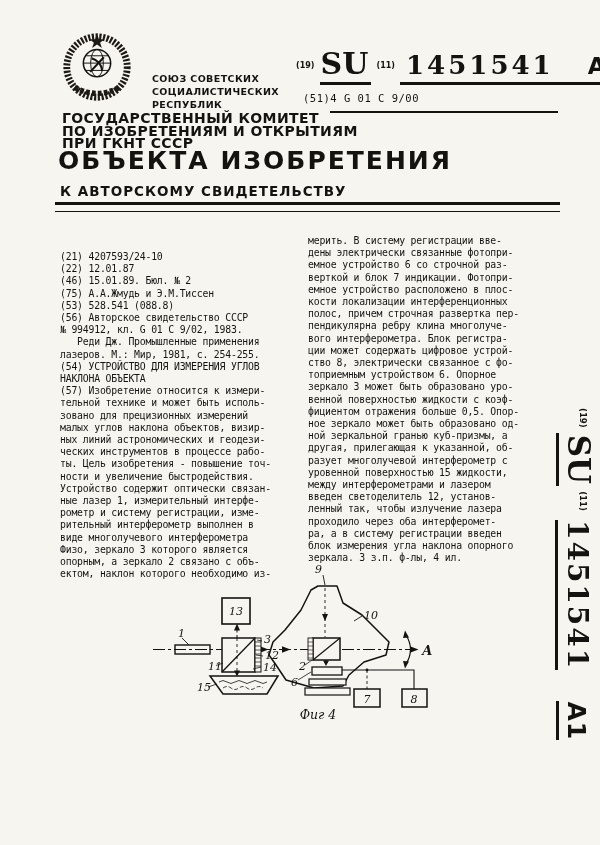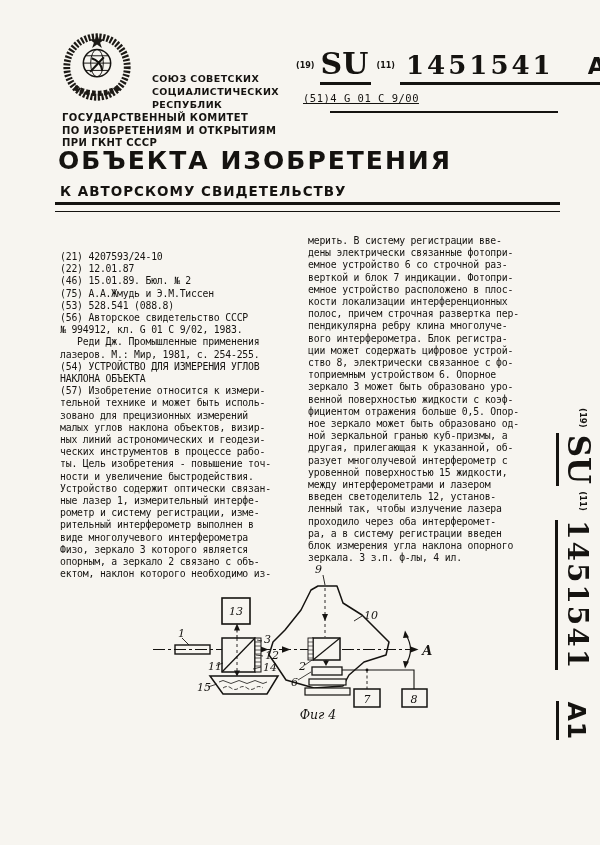--- a/index.html
+++ b/index.html
@@ -5,36 +5,36 @@
   html,body{margin:0;padding:0;}
   body{
     width:600px;height:845px;position:relative;overflow:hidden;
     background:#f7f5f0;color:#151310;
     font-family:"DejaVu Sans", sans-serif;
   }
   .abs{position:absolute;}
   
   .union{left:152px;top:40px;font-size:9.5px;font-weight:bold;line-height:13px;
     letter-spacing:.4px;white-space:pre-line;margin-top:32px;}
-  .committee{left:62px;top:112px;font-size:10px;font-weight:bold;line-height:12.5px;
+  .committee{left:62px;top:112px;font-size:14px;font-weight:bold;line-height:12.5px;
     letter-spacing:.4px;white-space:pre-line;}
   .doc-title{left:58px;top:146px;font-size:25px;font-weight:bold;letter-spacing:2px;}
   .doc-subtitle{left:60px;top:183px;font-size:13.5px;font-weight:bold;letter-spacing:1px;}
   .double-rule{left:55px;top:202px;width:505px;height:6px;
     border-top:3px solid #151310;border-bottom:1px solid #151310;}
   .publine{left:296px;top:46px;white-space:nowrap;}
   .publine .sm{font-size:8px;font-weight:bold;vertical-align:6px;}
   .publine .su{font-family:"DejaVu Serif", serif;font-size:30px;font-weight:bold;
     border-bottom:3px solid #151310;padding:0 3px 1px 1px;}
   .publine .num-wrap{border-bottom:3px solid #151310;padding-bottom:4px;}
   .publine .num{font-family:"DejaVu Serif", serif;font-size:26px;font-weight:bold;
     letter-spacing:3px;margin-left:6px;}
   .publine .kind{font-size:23px;font-weight:bold;letter-spacing:2px;margin-left:34px;}
   .ipc{left:303px;top:92px;font-family:"DejaVu Sans Mono", monospace;font-size:10.5px;
-    letter-spacing:.5px;text-decoration:underline;}
+    letter-spacing:.5px;}
   .ipc-rule{left:330px;top:111px;width:228px;height:2px;background:#151310;}
   
   .col{font-family:"DejaVu Sans Mono", monospace;font-size:9.8px;line-height:12.2px;
     white-space:pre-line;letter-spacing:-0.2px;}
   .col-left{left:60px;top:235px;width:252px;margin-top:16px;}
   .col-right{left:308px;top:235px;width:244px;}
   
   .side{left:545px;top:408px;width:52px;height:290px;}
   .side-inner{position:absolute;left:0;top:0;width:290px;height:52px;
     transform:rotate(90deg) translate(0,-52px);transform-origin:left top;

